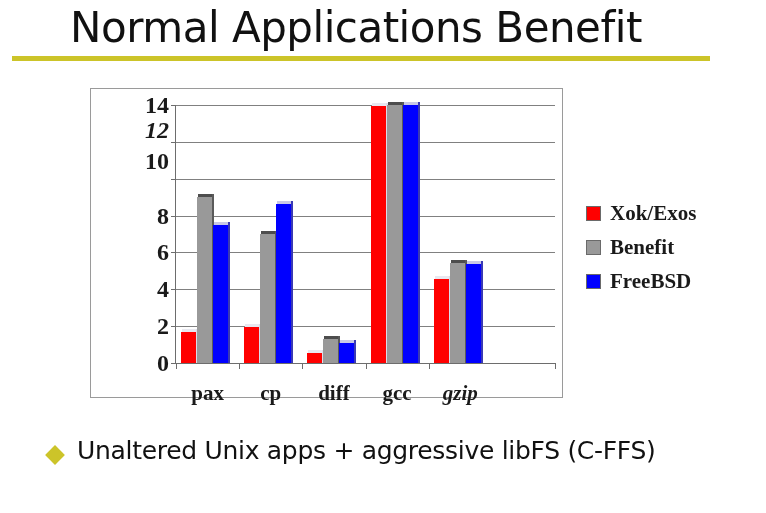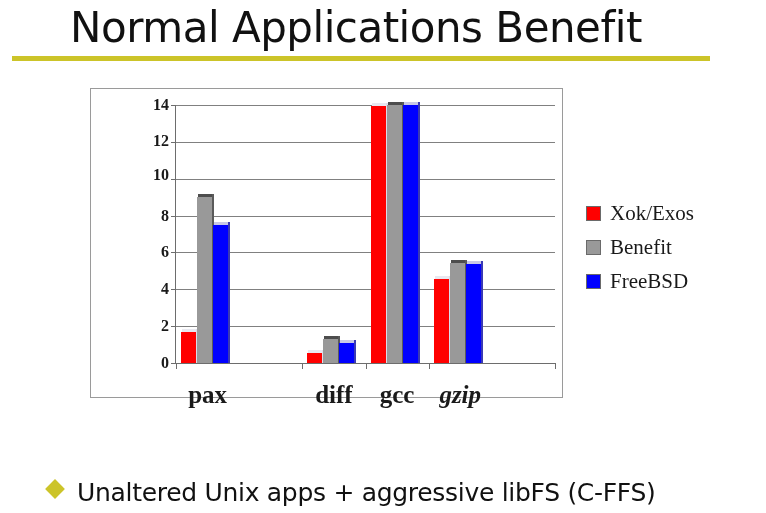--- a/index.html
+++ b/index.html
@@ -70,21 +70,21 @@
     height: 1px;
     background: #808080;
   }
 
   .ytick-label {
     position: absolute;
     right: 100%;
     margin-right: 7px;
     transform: translateY(-50%);
     font-family: "Liberation Serif", serif;
-    font-size: 16px;
+    font-size: 24px;
     font-weight: bold;
     color: #1a1a1a;
     white-space: nowrap;
   }
   .ytick-mark {
     position: absolute;
     right: 100%;
     width: 5px;
     height: 1px;
     background: #6d6d6d;
@@ -102,21 +102,21 @@
     width: 1px;
     height: 6px;
     background: #6d6d6d;
   }
   .cat-label {
     position: absolute;
     left: 50%;
     transform: translateX(-50%);
     top: 276px;
     font-family: "Liberation Serif", serif;
-    font-size: 25px;
+    font-size: 21px;
     font-weight: bold;
     color: #1a1a1a;
     white-space: nowrap;
   }
   .bar {
     position: absolute;
     bottom: 0;
     width: 15px;
     box-sizing: border-box;
   }
@@ -168,37 +168,36 @@
     width: 15px;
     height: 15px;
     flex: 0 0 15px;
     border: 1px solid #6a6a6a;
     box-sizing: border-box;
     margin-right: 9px;
   }
   .legend-label {
     font-family: "Liberation Serif", serif;
     font-size: 21px;
-    font-weight: normal;
+    font-weight: bold;
     color: #1a1a1a;
     white-space: nowrap;
   }
 
   
   #bullets {
     position: absolute;
     left: 48px;
     top: 424px;
     width: 718px;
   }
   .bullet-row {
     display: flex;
-    align-items: center;
+    align-items: flex-end;
     height: 42px;
-    margin-top: 48px;
   }
   .bullet-mark {
     width: 14px;
     height: 14px;
     flex: 0 0 14px;
     background: #ccc429;
     transform: rotate(45deg);
     position: relative;
     top: -4px;
     margin-right: 15px;
@@ -231,24 +230,24 @@
       <div class="ytick-mark" style="top: 184.286px;"></div>
       <div class="ytick-label" style="top: 184.286px;">4</div>
       <div class="gridline" style="top: 147.429px;"></div>
       <div class="ytick-mark" style="top: 147.429px;"></div>
       <div class="ytick-label" style="top: 147.429px;">6</div>
       <div class="gridline" style="top: 110.571px;"></div>
       <div class="ytick-mark" style="top: 110.571px;"></div>
       <div class="ytick-label" style="top: 110.571px;">8</div>
       <div class="gridline" style="top: 73.7143px;"></div>
       <div class="ytick-mark" style="top: 73.7143px;"></div>
-      <div class="ytick-label" style="top: 70px; margin-left: 10px;">10</div>
+      <div class="ytick-label" style="top: 56px; margin-left: 10px;">10</div>
       <div class="gridline" style="top: 36.8571px;"></div>
       <div class="ytick-mark" style="top: 36.8571px;"></div>
-      <div class="ytick-label" style="top: 36px;">12</div>
+      <div class="ytick-label" style="top: 25px; font-style: italic;">12</div>
       <div class="gridline" style="top: 0px;"></div>
       <div class="ytick-mark" style="top: 0px;"></div>
       <div class="ytick-label" style="top: 0px;">14</div>
       <div class="cat-group" style="left: 0px; width: 63.1667px;">
         <div class="bar red" style="left: 5.08333px; height: 31.3286px;">
           <div class="body"></div>
           <div class="cap"></div>
           <div class="side"></div>
         </div>
         <div class="bar gray" style="left: 21.0833px; height: 165.857px;">
@@ -257,20 +256,39 @@
           <div class="side"></div>
         </div>
         <div class="bar blue" style="left: 37.0833px; height: 138.214px;">
           <div class="body"></div>
           <div class="cap"></div>
           <div class="side"></div>
         </div>
         <div class="cat-sep" style="left: 0px;"></div>
         <div class="cat-label">pax</div>
       </div>
+      <div class="cat-group" style="left: 63.1667px; width: 63.1667px;">
+        <div class="bar red" style="left: 5.08333px; height: 35.9357px;">
+          <div class="body"></div>
+          <div class="cap"></div>
+          <div class="side"></div>
+        </div>
+        <div class="bar gray" style="left: 21.0833px; height: 129px;">
+          <div class="body"></div>
+          <div class="cap"></div>
+          <div class="side"></div>
+        </div>
+        <div class="bar blue" style="left: 37.0833px; height: 159.407px;">
+          <div class="body"></div>
+          <div class="cap"></div>
+          <div class="side"></div>
+        </div>
+        <div class="cat-sep" style="left: 0px;"></div>
+        <div class="cat-label">cp</div>
+      </div>
       <div class="cat-group" style="left: 126.333px; width: 63.1667px; margin-top: 23px;">
         <div class="bar red" style="left: 5.08333px; height: 10.1357px;">
           <div class="body"></div>
           <div class="cap"></div>
           <div class="side"></div>
         </div>
         <div class="bar gray" style="left: 21.0833px; height: 23.9571px;">
           <div class="body"></div>
           <div class="cap"></div>
           <div class="side"></div>

